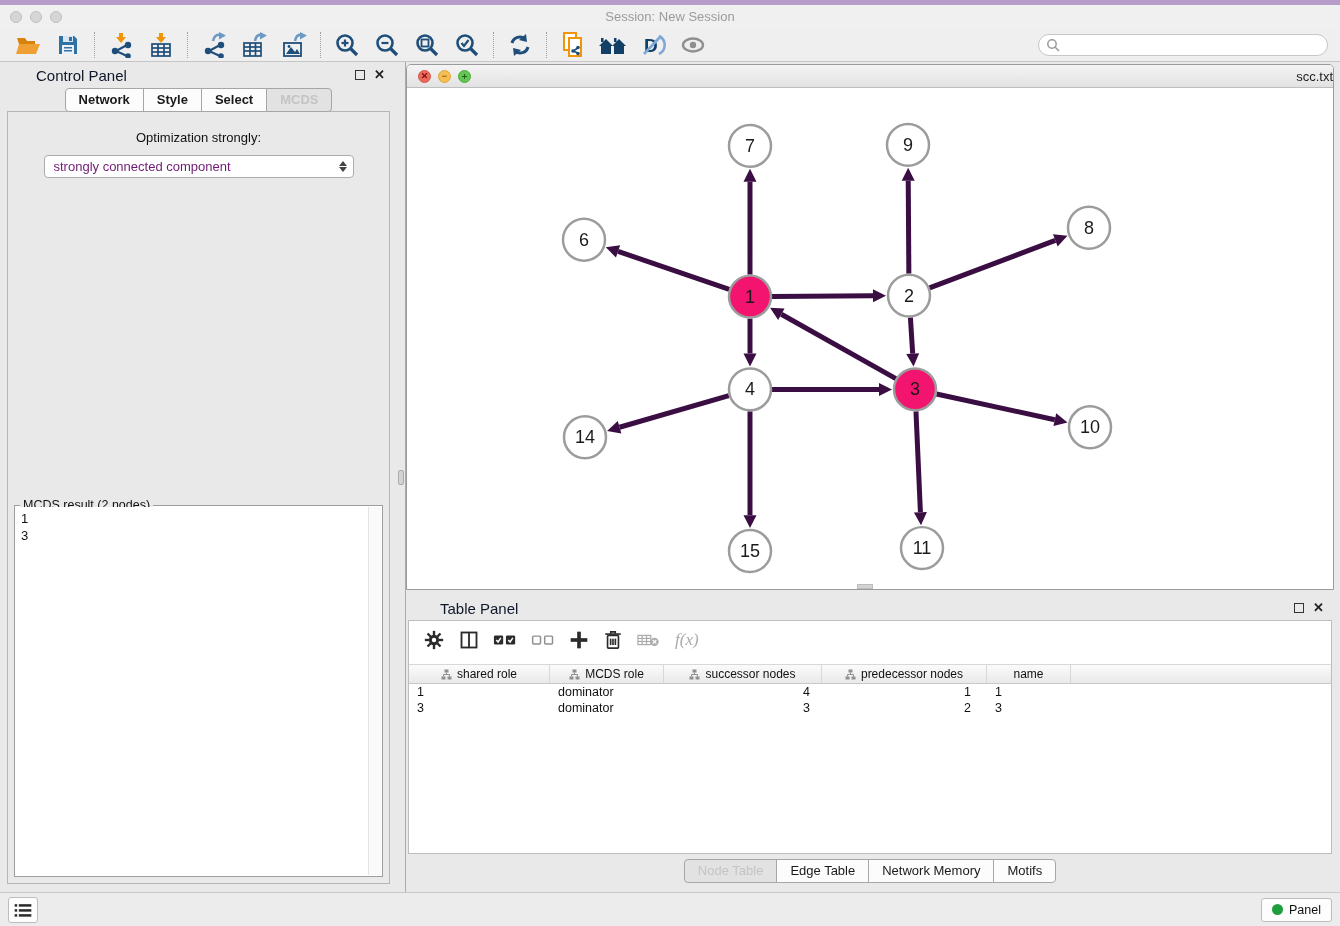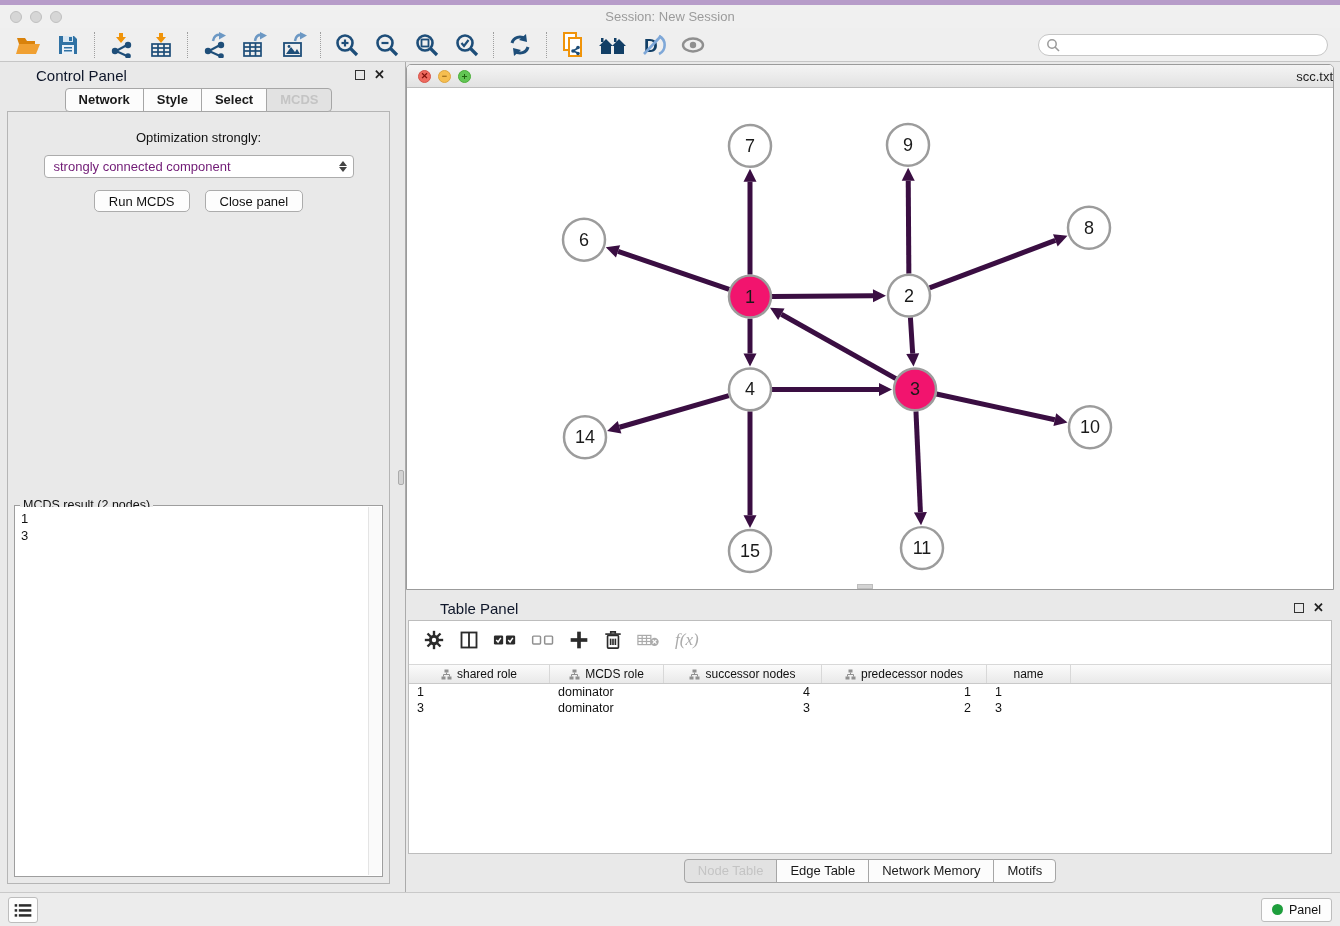--- a/index.html
+++ b/index.html
@@ -281,24 +281,20 @@
         <div class="tab active">MCDS</div>
       </div>
       <div class="cp-box">
         <div class="opt-label">Optimization strongly:</div>
         <div class="select">
           <span>strongly connected component</span>
           <span class="stepper">
               <span class="up"></span>
               <span class="down"></span>
             </span>
-        </div>
-        <div class="cp-buttons">
-          <div class="mac-btn">Run MCDS</div>
-          <div class="mac-btn">Close panel</div>
         </div>
         <div class="result-fieldset">
           <div class="result-legend">MCDS result (2 nodes)</div>
           <div class="result-area">
             <div>1</div>
             <div>3</div>
           </div>
           <div class="result-scroll"></div>
         </div>
       </div>

